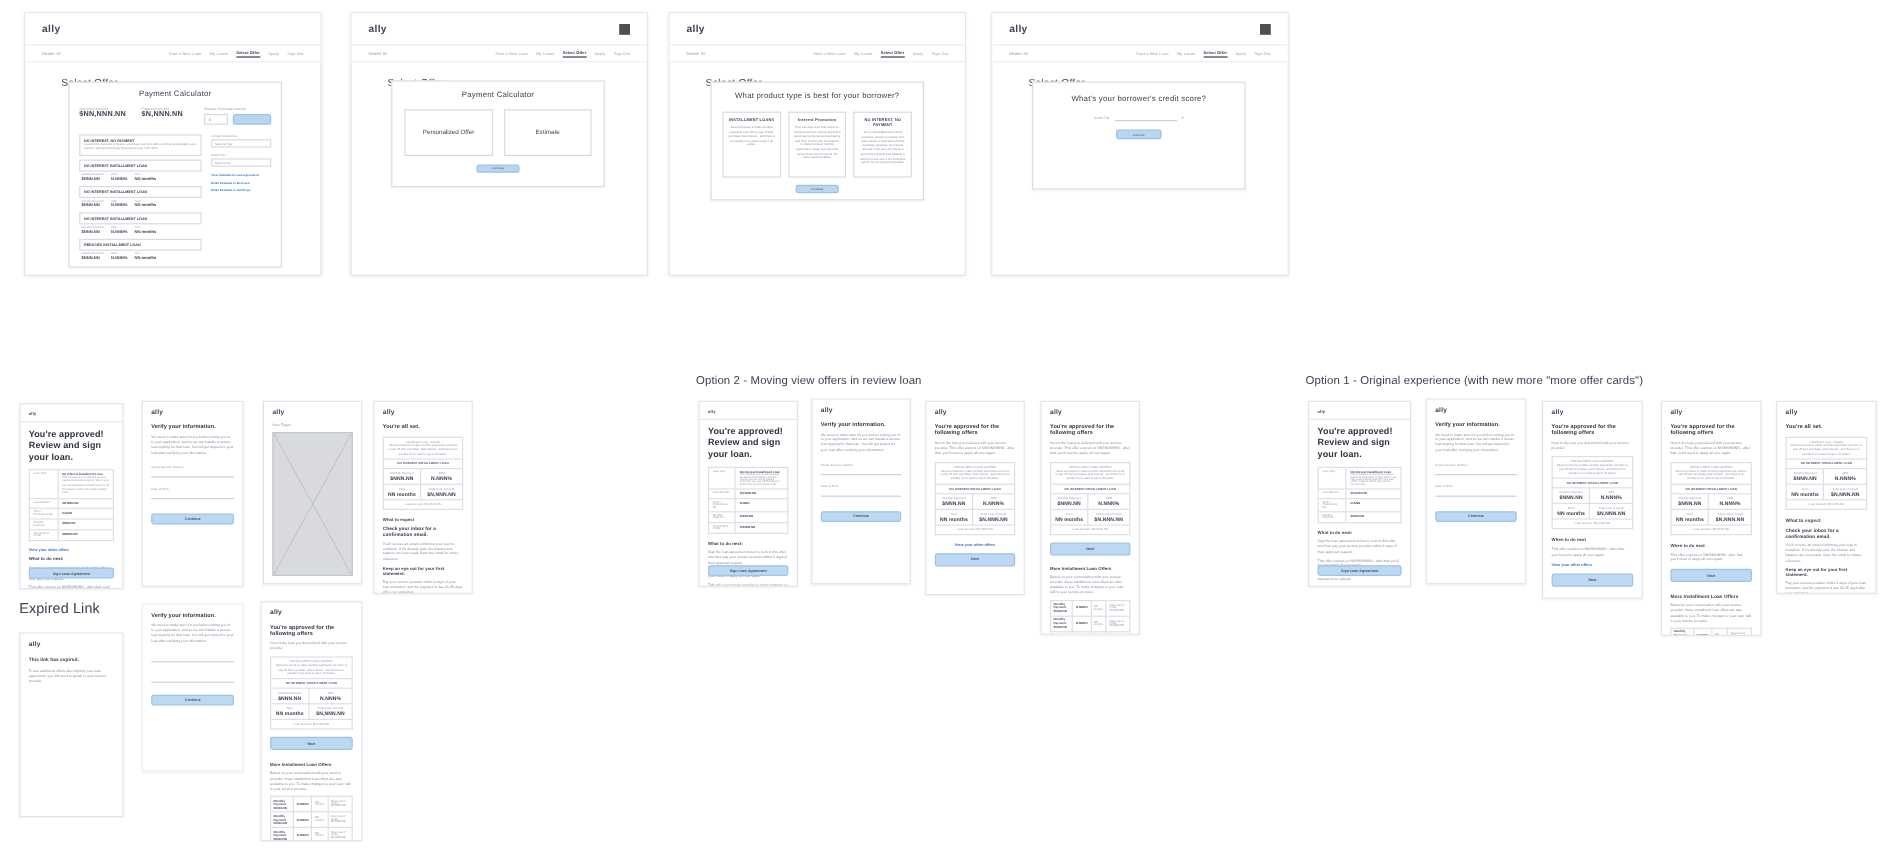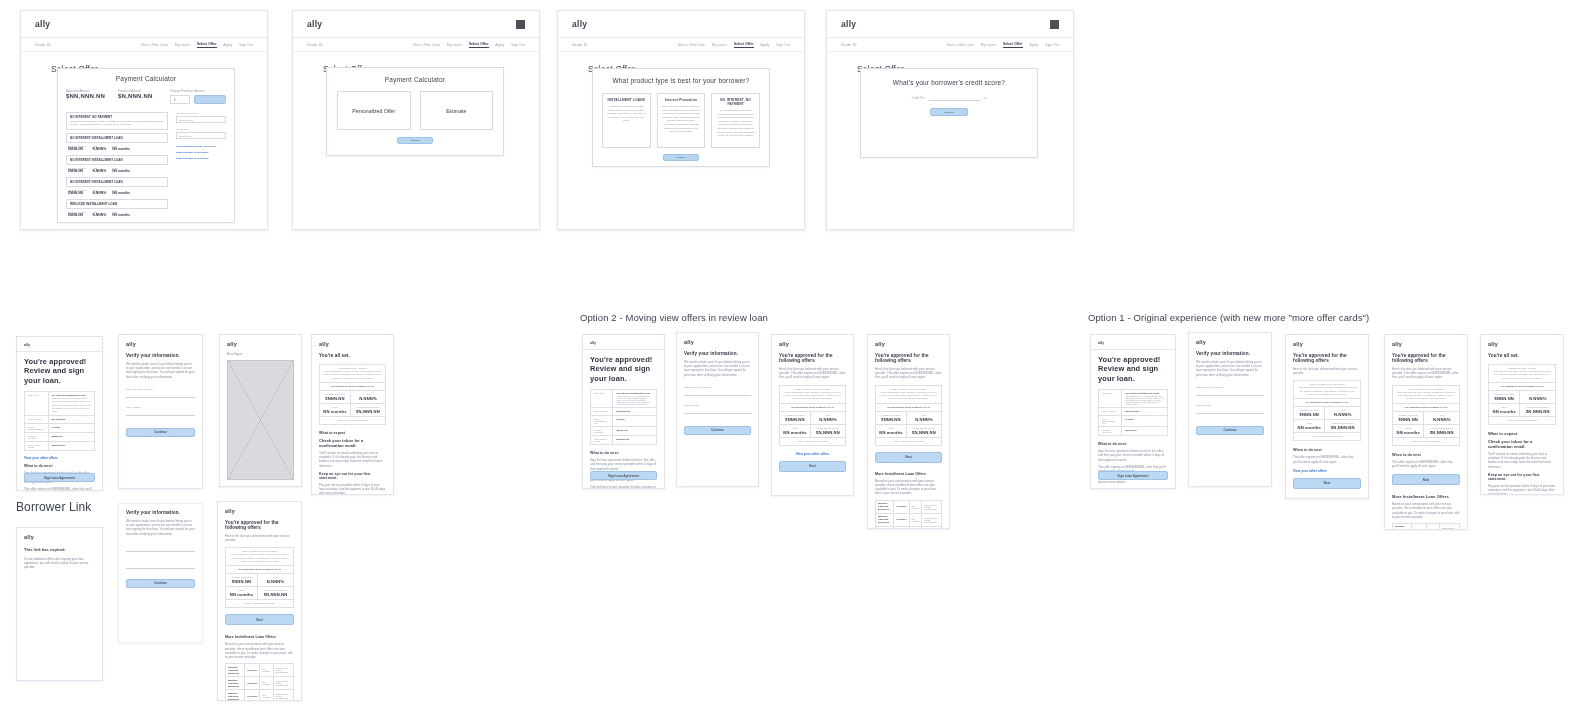--- a/index.html
+++ b/index.html
@@ -333,21 +333,21 @@
         <span style="font-size:3px; color:#9298a6;">▾</span>
       </div>
       <div style="display:flex; justify-content:center; margin-top:7px;">
         <div class="btn-blue" style="width:38px; height:8px; font-size:2.5px; color:#4c5663; display:flex; align-items:center; justify-content:center;">Continue</div>
       </div>
     </div>
   </div>
 
   <div class="section-heading" style="left:580px; top:312px;">Option 2 - Moving view offers in review loan</div>
   <div class="section-heading" style="left:1088px; top:312px;">Option 1 - Original experience (with new more "more offer cards")</div>
-  <div class="big-heading" style="left:16px; top:500px;">Borrower Link</div>
+  <div class="big-heading" style="left:16px; top:500px;">Expired Link</div>
 
   <div class="mockcard" style="left:16px; top:336px; width:87px; height:155px; padding:6px 7px;">
     <div class="mc-brand" style="font-size:3.4px;">ally</div>
     <div style="border-top:1px solid #e4e6eb; margin:4px -7px 5px;"></div>
     <div class="mc-h1">You're approved! Review and sign your loan.</div>
     <table class="offer-table" style="margin-top:6px;">
       <tbody>
           <tr>
             <td style="width:34%">
               <span class="mt-b">Loan Type</span>

